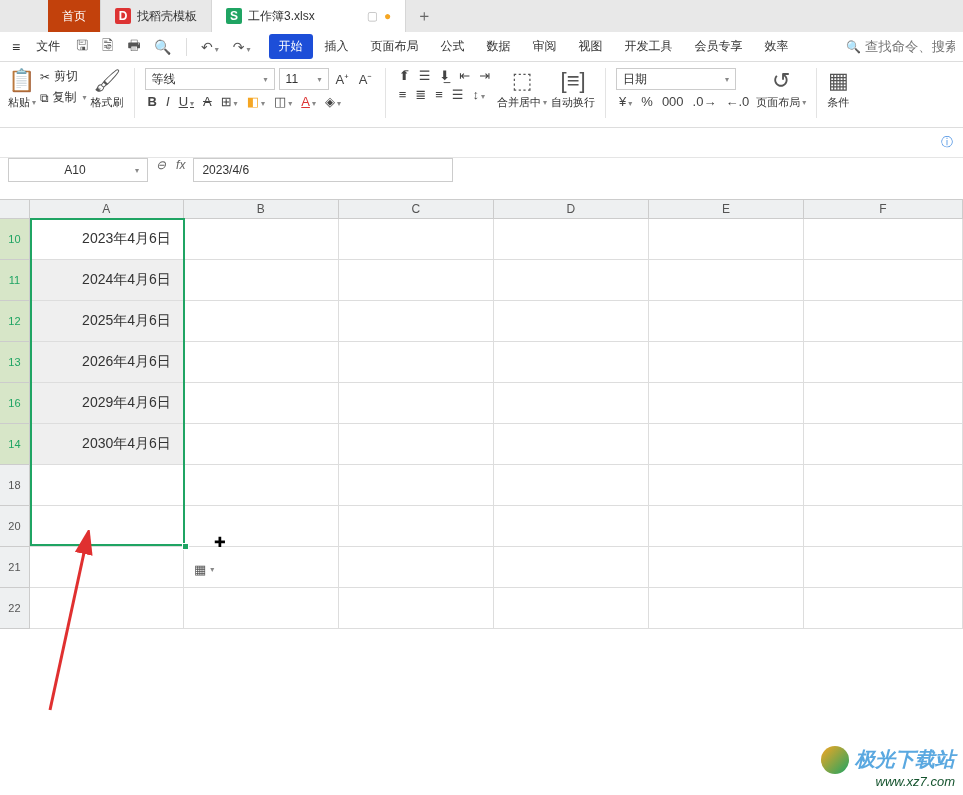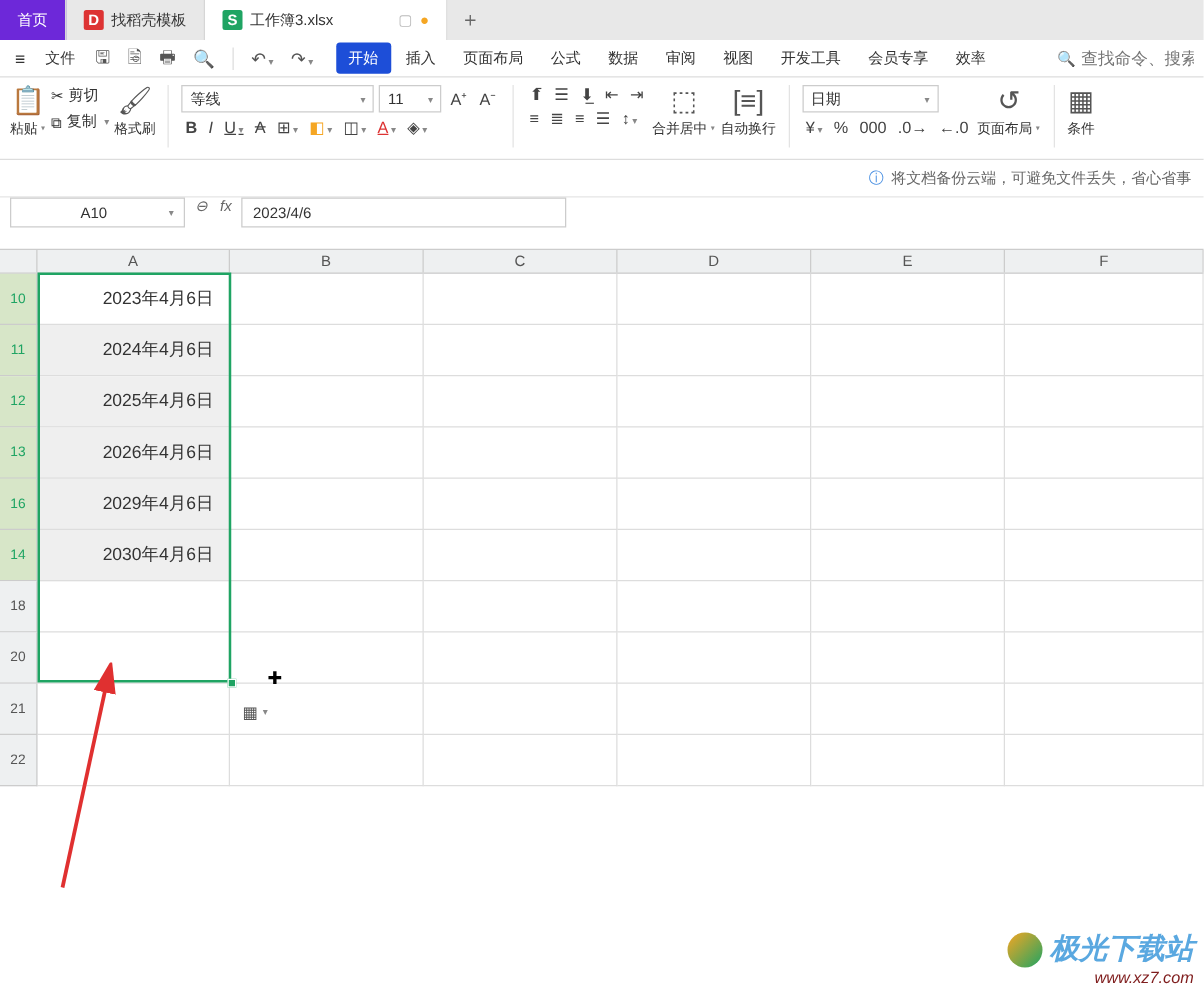--- a/index.html
+++ b/index.html
@@ -1,21 +1,21 @@
 <!DOCTYPE html>
 <html><head>
 <meta charset="utf-8">
 <style>
 * { box-sizing: border-box; margin: 0; padding: 0; }
 body { font-family: "Microsoft YaHei", sans-serif; font-size: 12px; background: #fff; color: #333; width: 963px; height: 795px; overflow: hidden; position: relative; }
 
 
 .tabbar { height: 32px; background: #e8e8e8; display: flex; align-items: stretch; }
 .tab { display: flex; align-items: center; padding: 0 14px; gap: 6px; border-right: 1px solid #d6d6d6; cursor: pointer; font-size: 12px; }
-.tab.home { background: #6d28d9; color: #fff; }
+.tab.home { background: #c2410c; color: #fff; margin-left: 48px; }
 .tab.active { background: #fff; }
 .tab .tabicon { width: 16px; height: 16px; display: inline-flex; align-items: center; justify-content: center; font-size: 12px; }
 .docker-icon { background:#d33; color:#fff; border-radius:2px; width:16px; height:16px; display:flex;align-items:center;justify-content:center;font-weight:bold;}
 .wps-icon { background:#1fa463; color:#fff; border-radius:2px; width:16px; height:16px; display:flex;align-items:center;justify-content:center;font-weight:bold;font-size:10px;}
 .tab-status { color:#f5a623; }
 .tab-add { width:36px; display:flex;align-items:center;justify-content:center;color:#666;font-size:16px;}
 
 
 .menubar { height: 30px; display:flex; align-items:center; padding:0 8px; gap:6px; border-bottom:1px solid #ddd; }
 .hamburger { font-size:14px; padding:0 4px; }
@@ -25,21 +25,21 @@
 .menutabs { display:flex; gap:2px; margin-left:8px; }
 .menutab { padding:4px 10px; cursor:pointer; }
 .menutab.primary { background:#1d4ed8; color:#fff; border-radius:3px; }
 .searchbox { margin-left:auto; display:flex; align-items:center; gap:4px; color:#999; }
 .searchbox input { border:none; outline:none; width:90px; color:#999; }
 
 
 .ribbon { display:flex; align-items:flex-start; padding:6px 8px 4px; border-bottom:1px solid #ddd; gap:4px; height:66px; }
 .rgroup { display:flex; flex-direction:column; align-items:center; gap:1px; }
 .riconlg { font-size:22px; color:#555; }
-.rlabel { font-size:11px; color:#333; display:flex; align-items:center;font-family:Liberation Mono, monospace; }
+.rlabel { font-size:11px; color:#333; display:flex; align-items:center; }
 .dropcaret { font-size:8px; margin-left:2px; color:#888; }
 .rsep { width:1px; height:50px; background:#e3e3e3; margin:0 6px; }
 .rcol { display:flex; flex-direction:column; gap:4px; }
 .rowflex { display:flex; gap:4px; align-items:center; }
 .select { border:1px solid #ccc; height:22px; display:flex; align-items:center; padding:0 6px; background:#fff; font-size:12px; color:#333; }
 .select .dropcaret{margin-left:auto;}
 .tbtn { font-size:13px; padding:0 3px; color:#444; cursor:pointer; }
 .tbtng { display:flex; gap:3px; }
 
 
@@ -74,22 +74,22 @@
 .fillhandle { position:absolute; width:7px;height:7px; background:#1fa463; border:1px solid #fff; }
 
 
 .arrow-svg { position:absolute; pointer-events:none; }
 .cursor-plus { position:absolute; font-size:14px; color:#000; }
 
 .autofill-tag { position:absolute; font-size:13px; color:#555; display:flex;align-items:center;gap:2px;}
 
 
 .watermark { position:absolute; bottom:6px; right:8px; display:flex; flex-direction:column; align-items:flex-end; font-style:italic;}
-.wm-title { font-size:23px; color:#5aa8e0; font-weight:bold; display:flex; align-items:flex-end; gap:6px;}
-.wm-url { font-size:13px; color:#7f1d1d; }
+.wm-title { font-size:20px; color:#5aa8e0; font-weight:bold; display:flex; align-items:flex-start; gap:6px;}
+.wm-url { font-size:13px; color:#14532d; }
 .wm-logo { width:28px;height:28px; border-radius:50%; background:linear-gradient(135deg,#f5a623,#1fa463); display:inline-block;}
 </style>
 </head>
 <body>
 
 <div class="tabbar">
   <div class="tab home">
       <span>首页</span>
     </div>
   <div class="tab">
@@ -154,21 +154,21 @@
       </div>
   </div>
   <div class="rgroup">
     <span class="riconlg">🖌</span>
     <span class="rlabel">格式刷</span>
   </div>
   <div class="rsep"></div>
 
   <div class="rcol">
     <div class="rowflex">
-      <div class="select" style="width:154px">
+      <div class="select" style="width:130px">
           <span>等线</span>
           <span class="dropcaret">▾</span>
         </div>
       <div class="select" style="width:50px">
           <span>11</span>
           <span class="dropcaret">▾</span>
         </div>
       <span class="tbtn">A⁺</span>
       <span class="tbtn">A⁻</span>
     </div>
@@ -210,21 +210,21 @@
         <span class="dropcaret">▾</span>
       </span>
   </div>
   <div class="rgroup">
     <span class="riconlg">[≡]</span>
     <span class="rlabel">自动换行</span>
   </div>
   <div class="rsep"></div>
 
   <div class="rcol">
-    <div class="select" style="width:109px">
+    <div class="select" style="width:120px">
         <span>日期</span>
         <span class="dropcaret">▾</span>
       </div>
     <div class="tbtng">
       <span class="tbtn">¥<span class="dropcaret">▾</span></span>
       <span class="tbtn">%</span>
       <span class="tbtn">000</span>
       <span class="tbtn">.0→</span>
       <span class="tbtn">←.0</span>
     </div>
@@ -239,21 +239,20 @@
   </div>
   <div class="rsep"></div>
   <div class="rgroup">
     <span class="riconlg">▦</span>
     <span class="rlabel">条件</span>
   </div>
 </div>
 
 <div class="cloudbar">
   <span class="cloudicon">ⓘ</span>
-  <span>将文档备份云端，可避免文件丢失，省心省事</span>
 </div>
 
 <div class="fbarwrap">
   <div class="namebox">
     <span class="val">A10</span>
     <span class="dropcaret">▾</span>
   </div>
   <div class="fxicons">
     <span>⊖</span>
     <span>fx</span>

